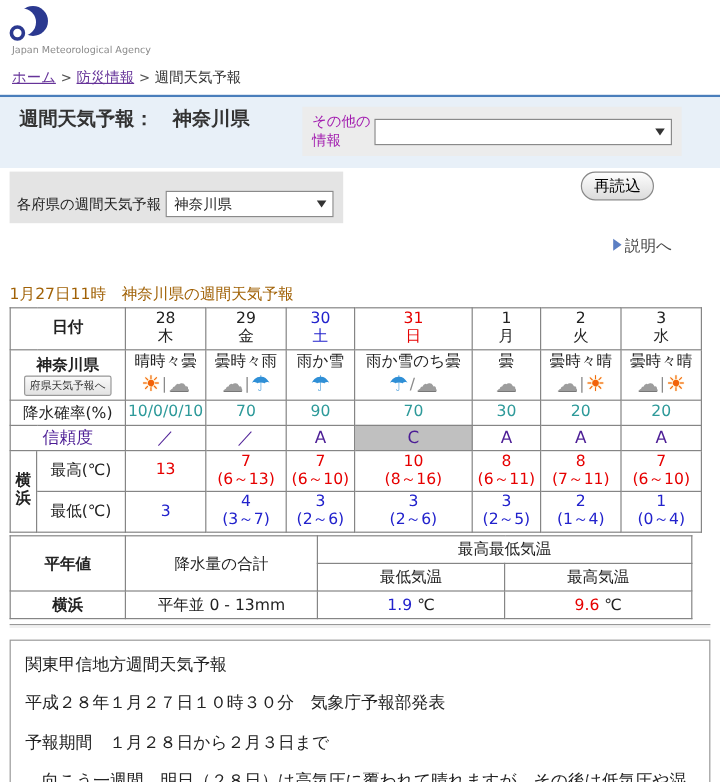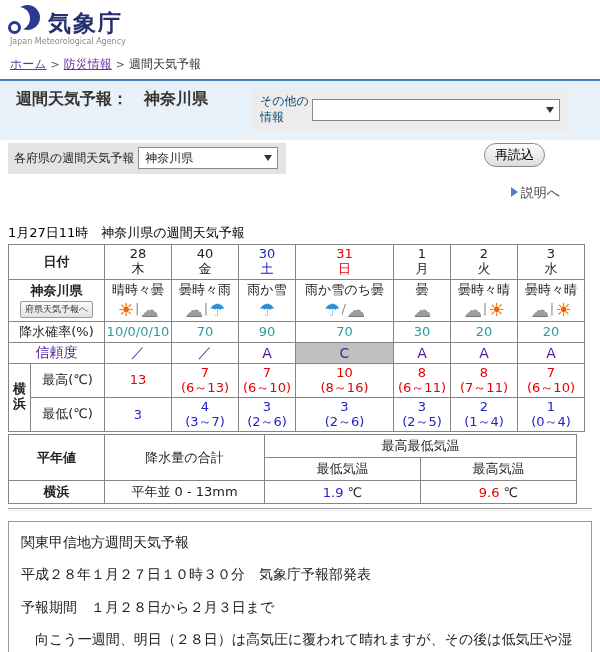--- a/index.html
+++ b/index.html
@@ -24,42 +24,42 @@
   .crumbs { padding:8px 8px 6px 10px; font-size:12px; color:#333; }
   .crumbs a { color:#663399; text-decoration:underline; cursor:pointer; }
   .crumb-sep { color:#555; margin:0 4px; font-size:11px; }
 
   .blue-rule { height:2px; background:#4a7ebb; }
 
   
   .band { background:#e8f0f8; padding:8px 10px 10px 16px; display:flex; align-items:flex-start; }
   .page-title { width:230px; font-size:16px; font-weight:bold; color:#333; line-height:1.25; }
   .other-box { margin-left:6px; background:#ececec; padding:5px 8px; display:flex; align-items:center; width:316px; }
-  .other-label { font-size:12px; color:#0c4a6e; width:52px; line-height:1.3; }
+  .other-label { font-size:12px; color:#a21caf; width:52px; line-height:1.3; }
   .sel { position:relative; background:#fff; border:1px solid #8a8a8a; height:22px; display:flex; align-items:center;
          padding:0 20px 0 6px; font-size:12px; cursor:pointer; }
   .sel .arrow { position:absolute; right:5px; top:7px; width:0; height:0;
                 border-left:4px solid transparent; border-right:4px solid transparent; border-top:6px solid #333; }
   .other-sel { flex:1; }
 
   
   .controls { display:flex; align-items:flex-start; margin-top:3px; padding:0 8px; }
-  .pref-box { background:#e4e4e4; padding:4px 8px 5px 6px; display:flex; align-items:center; }
+  .pref-box { background:#e4e4e4; padding:16px 8px 5px 6px; display:flex; align-items:center; }
   .pref-label { font-size:12px; margin-right:4px; }
   .pref-sel { width:140px; background:#fff; }
   .reload-btn { margin-left:auto; margin-right:47px; font-size:13px; padding:2px 10px;
                 border:1px solid #888; border-radius:12px; background:linear-gradient(#fdfdfd,#dcdcdc);
                 cursor:pointer; font-family:inherit; }
   .explain-row { text-align:right; padding-right:40px; margin-top:10px; font-size:13px; }
   .explain-link { color:#444; text-decoration:none; cursor:pointer; }
   .tri { display:inline-block; width:0; height:0; border-top:5px solid transparent; border-bottom:5px solid transparent;
          border-left:7px solid #5b7fc4; margin-right:3px; }
 
   
-  .caption { margin:22px 8px 2px 8px; font-size:13px; color:#000000; }
+  .caption { margin:22px 8px 2px 8px; font-size:13px; color:#a16207; }
   table { border-collapse:collapse; }
   .fc { margin:0 8px; width:504px; table-layout:fixed; }
   .fc td { border:1px solid #858585; text-align:center; vertical-align:middle; padding:1px 0; font-size:13px; }
   .fc div:empty { display:none; }
   .lab { font-size:13px; }
   .r-date td { line-height:1.15; padding:2px 0; }
   .r-date .lab { font-weight:bold; }
   .sat { color:#2222cc; }
   .sun { color:#e60000; }
   .area { font-weight:bold; font-size:13px; }
@@ -96,21 +96,20 @@
 </style>
 </head>
 <body>
 
 <div class="hdr">
   <div class="logo-row">
     <span class="logo-mark">
       <span class="crescent"></span>
         <span class="ring"></span>
     </span>
-    <span class="agency-jp">気象庁</span>
   </div>
   <div class="agency-en">Japan Meteorological Agency</div>
 </div>
 
 <div class="crumbs">
   <a>ホーム</a><span class="crumb-sep">&gt;</span><a>防災情報</a><span class="crumb-sep">&gt;</span><span>週間天気予報</span>
 </div>
 
 <div class="blue-rule"></div>
 
@@ -155,21 +154,21 @@
       <col style="width:67px">
   </colgroup>
   <tbody>
       <tr class="r-date">
     <td class="lab" colspan="2">日付</td>
     <td>
           <div>28</div>
           <div>木</div>
         </td>
     <td>
-          <div>40</div>
+          <div>29</div>
           <div>金</div>
         </td>
     <td class="sat">
           <div>30</div>
           <div>土</div>
         </td>
     <td class="sun">
           <div>31</div>
           <div>日</div>
         </td>

